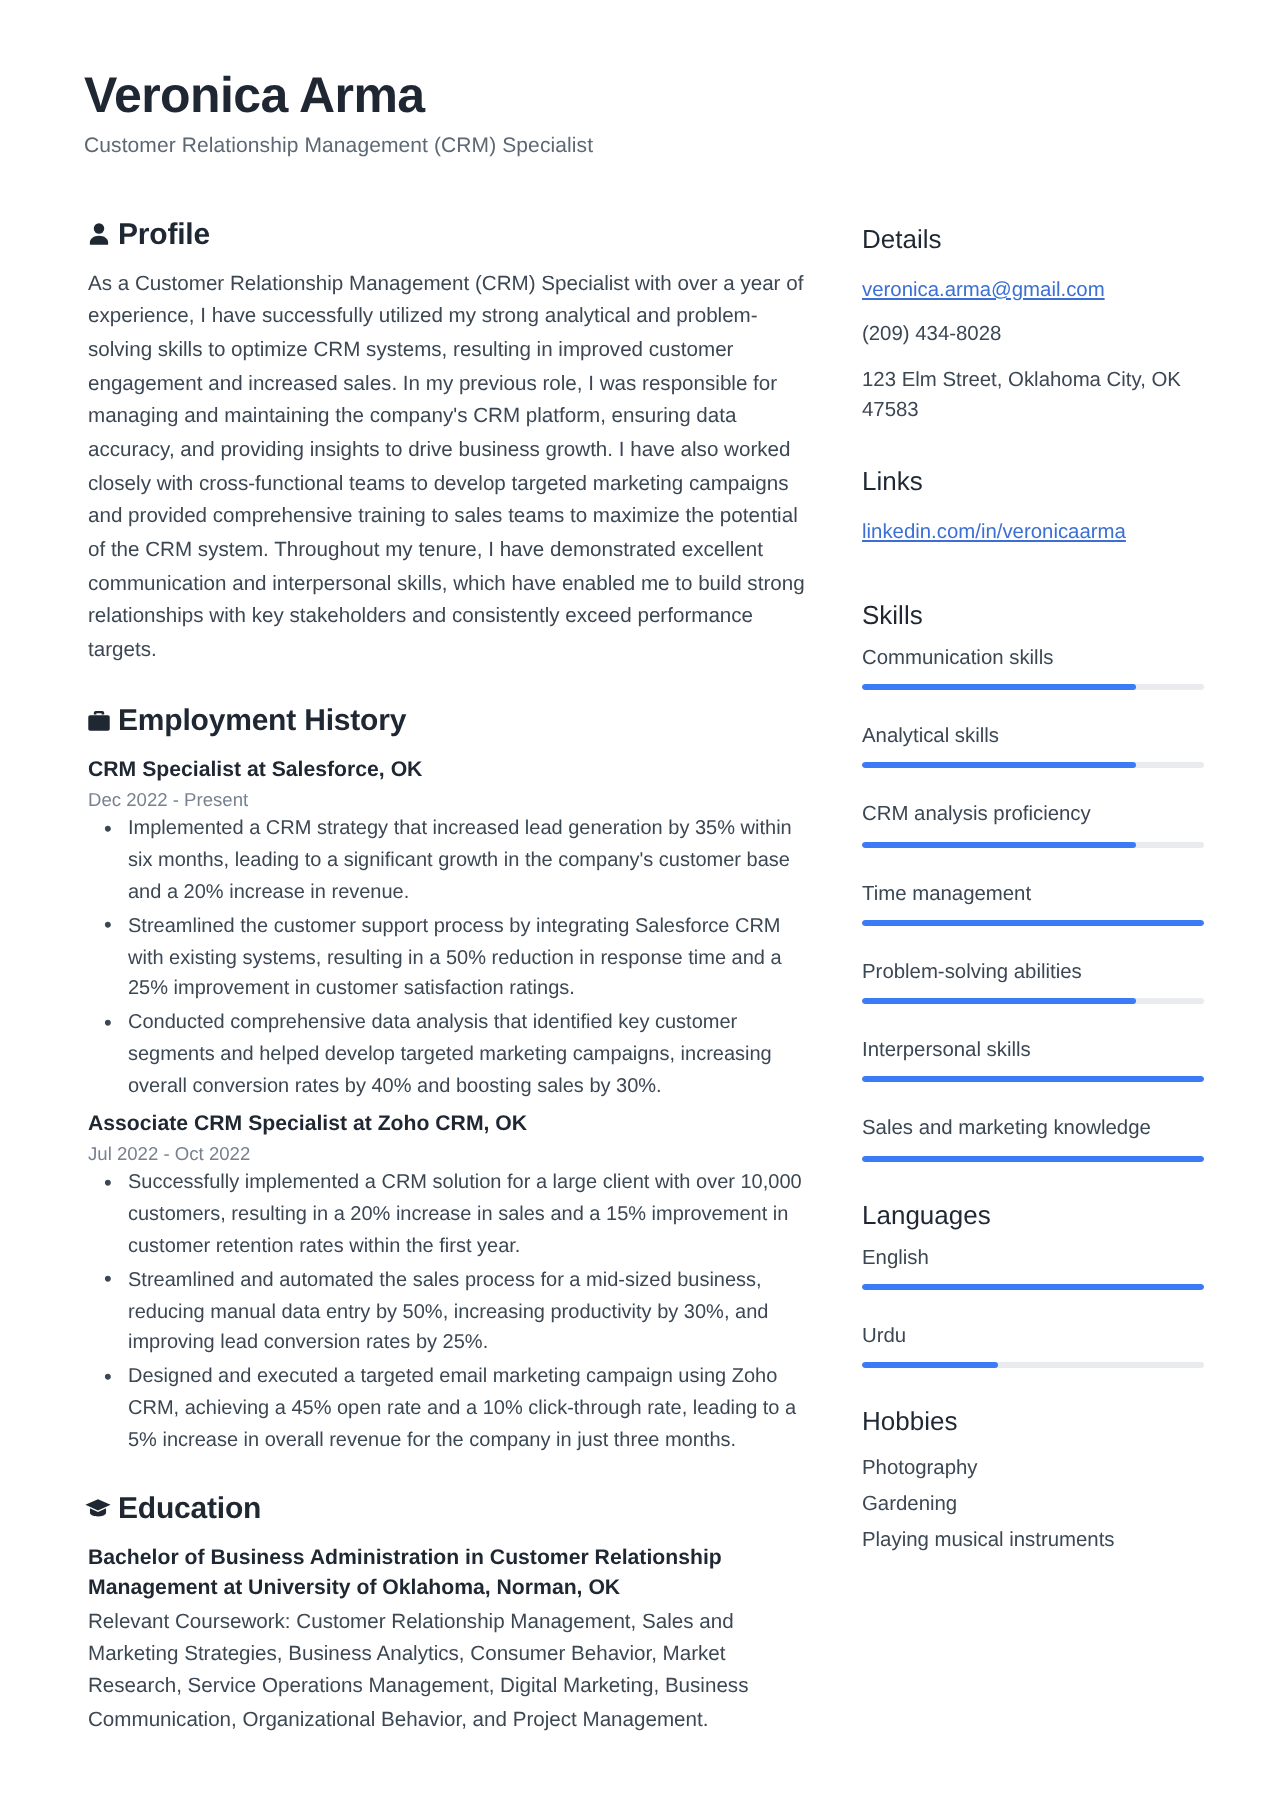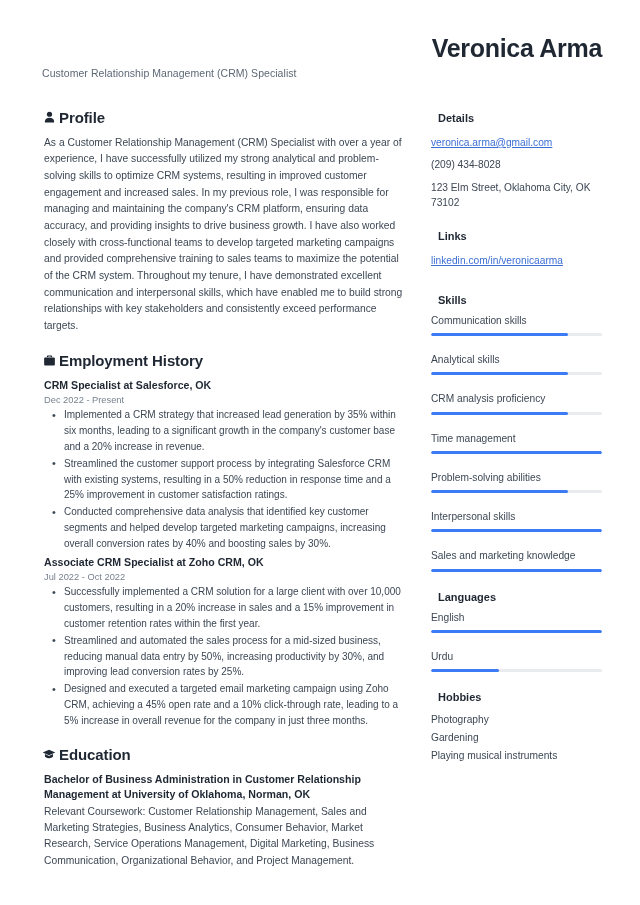--- a/index.html
+++ b/index.html
@@ -23,21 +23,20 @@
 
   
   .header { margin-bottom: 30px; }
 
   .full-name {
     font-size: 25px;
     font-weight: bold;
     color: #1f2733;
     letter-spacing: -0.3px;
     line-height: 1.15;
-    text-align: right;
   }
 
   .job-title {
     font-size: 10.5px;
     color: #5d6875;
     margin-top: 4px;
     letter-spacing: 0.05px;
   }
 
   
@@ -132,25 +131,24 @@
     font-size: 10.3px;
     line-height: 1.58;
     color: #3c4754;
     margin-top: 1px;
   }
 
   
   .side-block { margin-bottom: 19px; }
 
   .side-title {
-    font-size: 11px;
-    font-weight: bold;
+    font-size: 13px;
+    font-weight: normal;
     color: #1f2733;
     margin-bottom: 8px;
-    margin-left: 7px;
   }
 
   .side-line {
     font-size: 10.2px;
     line-height: 1.52;
     color: #3c4754;
     margin-bottom: 7px;
   }
 
   .side-link {
@@ -281,21 +279,21 @@
       </div>
 
     </div>
 
     <div class="col-side">
 
       <div class="side-block">
         <div class="side-title">Details</div>
         <a class="side-link" style="color: rgb(59, 111, 212);">veronica.arma@gmail.com</a>
         <div class="side-line">(209) 434-8028</div>
-        <div class="side-line">123 Elm Street, Oklahoma City, OK 73102</div>
+        <div class="side-line">123 Elm Street, Oklahoma City, OK 47583</div>
       </div>
 
       <div class="side-block">
         <div class="side-title">Links</div>
         <a class="side-link" style="color: rgb(59, 111, 212);">linkedin.com/in/veronicaarma</a>
       </div>
 
       <div class="side-block">
         <div class="side-title">Skills</div>
 

